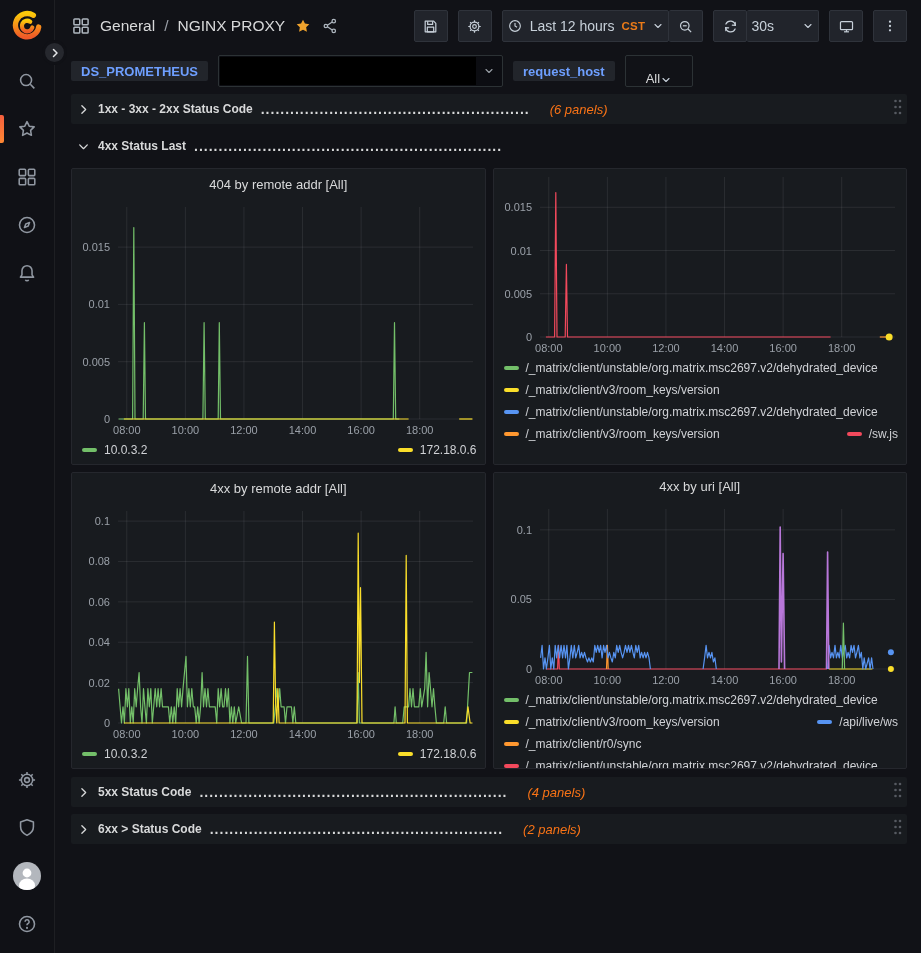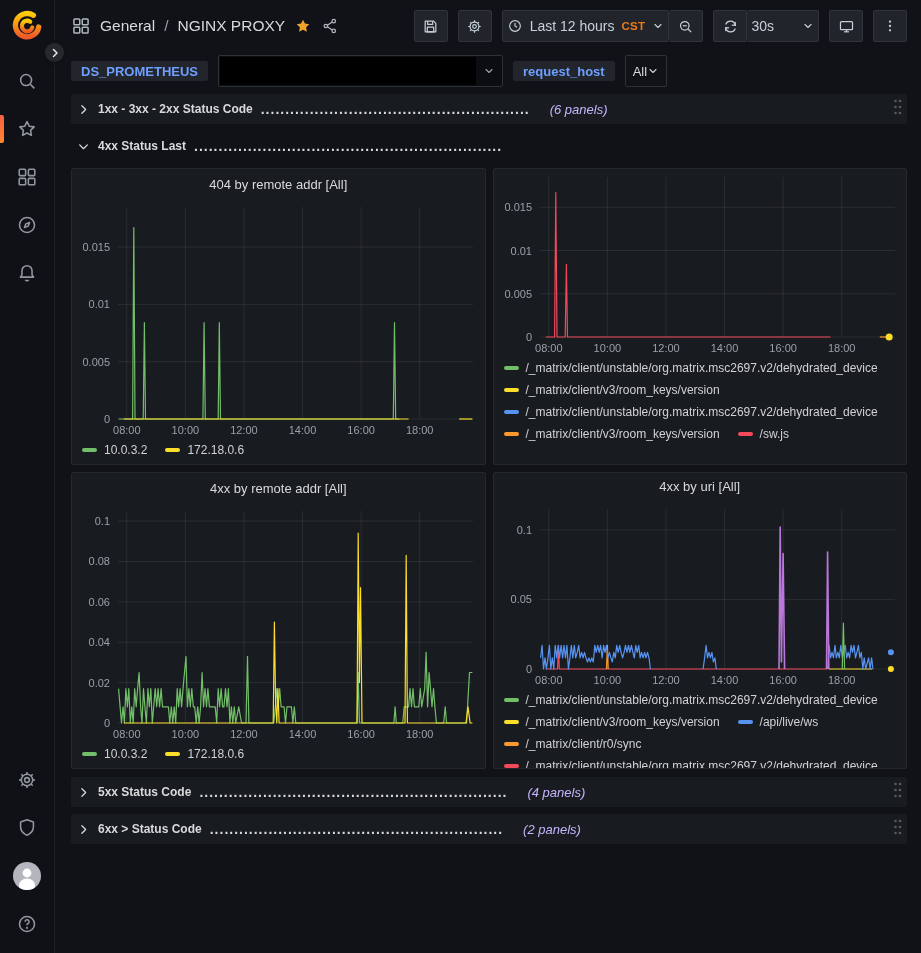--- a/index.html
+++ b/index.html
@@ -36,42 +36,42 @@
   .btn-group .tb-btn + .tb-btn { border-left:none;gap:28px; }
   .tz { color:#eb7b18; font-size:11.5px; font-weight:700; letter-spacing:.3px; }
 
   .subbar { height:38px; display:flex; align-items:center; gap:10px; padding:0 16px; }
   .var-label { height:20px; display:flex; align-items:center; padding:0 10px; background:#22252b; border-radius:2px;
     color:#6e9fff; font-size:13px; font-weight:600; }
   .var-value { height:32px; display:flex; align-items:center; border:1px solid #2c3235; border-radius:2px;
     color:#d8d9da; font-size:13px; cursor:pointer; background:#0c0d12; }
   .var-value.ds { width:285px; position:relative; justify-content:flex-end; padding-right:7px; }
   .var-value.ds .redacted { position:absolute; left:1px; top:1px; bottom:1px; right:26px; background:#000; }
-  .var-value.host { padding:0 7px; gap:0; background:transparent; }
+  .var-value.host { padding:0 20px; gap:0; background:transparent;align-items:flex-end; }
 
   
   .dash { flex:1; padding:4px 14px 0 16px; overflow:hidden; }
   .row-head { height:30px; display:flex; align-items:center; gap:8px; padding:0 8px 0 6px; cursor:pointer; position:relative; }
   .row-head.collapsed { background:#181b1f; border-radius:2px; }
   .row-head .chev { color:#d8d9da; display:flex; align-items:center; }
   .row-title { font-size:12px; font-weight:600; color:#d8d9da; white-space:nowrap; }
   .row-dots { font-size:14px; font-weight:600; color:#d8d9da; letter-spacing:1px; }
-  .row-count { font-size:13px; font-style:italic; color:#c4b5fd; margin-left:12px; white-space:nowrap; }
+  .row-count { font-size:13px; font-style:italic; color:#f97316; margin-left:12px; white-space:nowrap; }
   .drag { position:absolute; right:4px; top:50%; transform:translateY(-50%); cursor:grab; }
   .row-4xx { margin-top:8px; height:28px; }
 
   .panels { margin-top:8px; display:grid; grid-template-columns:1fr 1fr; gap:7px; }
   .panel { height:297px; background:#181b1f; border:1px solid #25272d; border-radius:2px; overflow:hidden;
     display:flex; flex-direction:column; }
   .panel-title { height:30px; display:flex; align-items:center; justify-content:center;
     font-size:13px; font-weight:500; color:#d8d9da; cursor:pointer; }
   .chart { width:100%; height:240px; }
   .chart.short { height:188px; }
   .legend { display:flex; flex-wrap:wrap; align-content:flex-start; column-gap:18px; row-gap:6px;
-    padding:3px 8px 0 10px; overflow:hidden; }
+    padding:3px 8px 0 10px; overflow:hidden;justify-content:space-between; }
   .legend-item { display:flex; align-items:center; gap:7px; font-size:12px; color:#d0d2d6;
     white-space:nowrap; flex:0 0 auto; cursor:pointer; line-height:16px; }
   .swatch { width:15px; height:4px; border-radius:2px; flex:0 0 auto; }
   .row-5xx { margin-top:8px;text-align:right; }
   .row-6xx { margin-top:7px; }
   svg text { font-family:"Liberation Sans", sans-serif; }
 </style>
 </head>
 <body>
 

